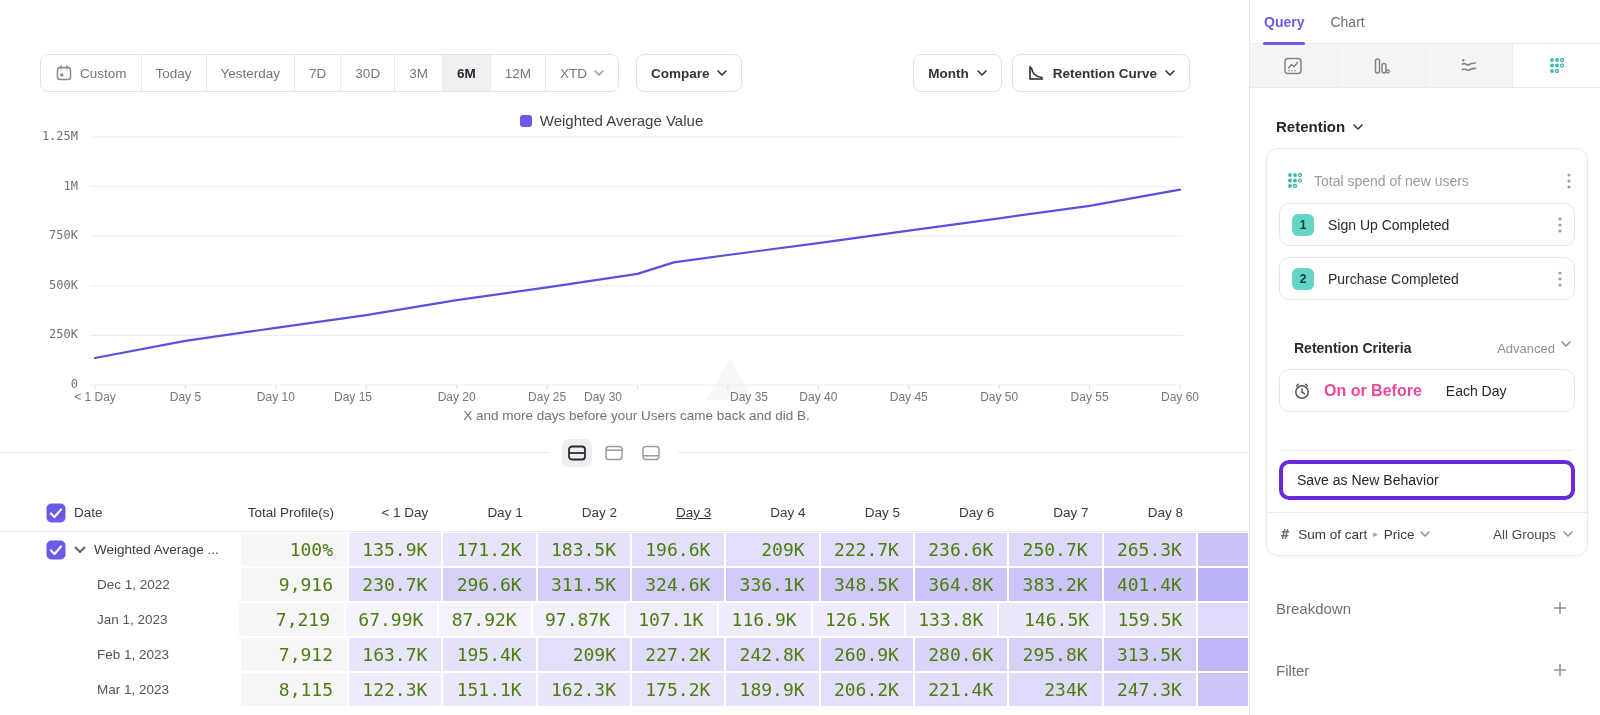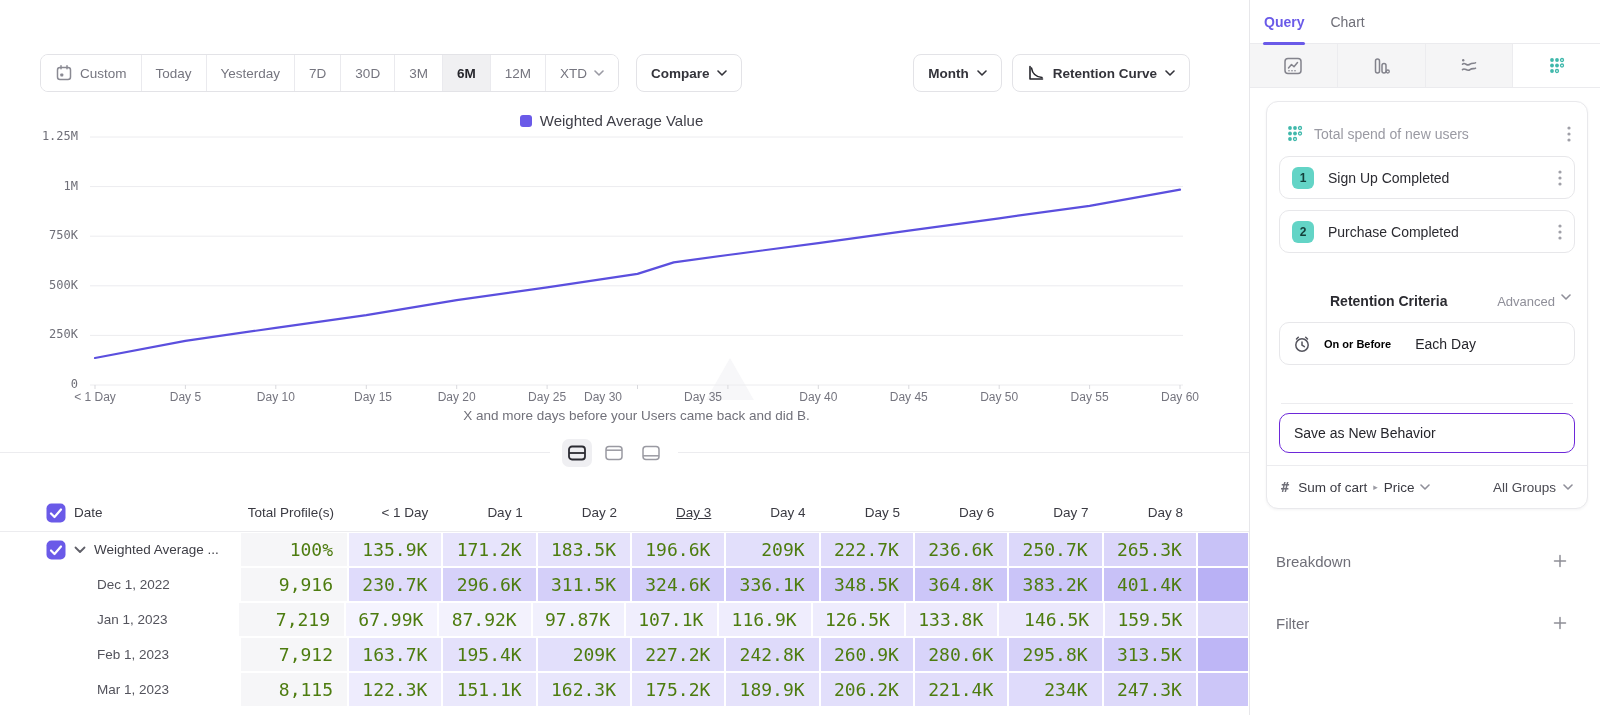--- a/index.html
+++ b/index.html
@@ -63,28 +63,28 @@
   .sb-head { display:flex; align-items:center; gap:8px; margin:30px 0 0 26px; font-size:15px; font-weight:700; color:#26262C; cursor:pointer; }
 
   .card { margin:13px 13px 0 16px; width:322px; border:1px solid #E9E9EC; border-radius:12px; box-shadow:0 1px 3px rgba(20,20,40,.05); background:#fff; }
   .card-inner { padding:12px; }
   .card-head { display:flex; align-items:center; gap:10px; padding:10px 4px 2px 6px; color:#9A9AA3; font-size:14px; }
   .card-head .grow { flex:1; }
   .step { display:flex; align-items:center; gap:14px; height:43px; margin-top:11px; padding:0 12px; border:1px solid #E7E7EA; border-radius:10px; background:#fff; cursor:pointer; }
   .badge { width:22px; height:22px; border-radius:6px; background:#63D4C6; color:#14403B; font-size:12px; font-weight:700; display:flex; align-items:center; justify-content:center; }
   .step-label { flex:1; font-size:14px; font-weight:500; color:#2B2B31; }
   .criteria-row { display:flex; align-items:center; margin-top:40px; padding:0 4px 0 15px; }
-  .criteria-title { font-size:14px; font-weight:700; color:#2B2B31; flex:1;margin-left:36px; }
+  .criteria-title { font-size:14px; font-weight:700; color:#2B2B31; flex:1; }
   .advanced { display:flex; gap:6px; font-size:13px; color:#8F8F99; cursor:pointer;margin-left:48px; }
   .onorbefore { display:flex; align-items:center; gap:12px; height:43px; margin-top:13px; padding:0 12px; border:1px solid #E7E7EA; border-radius:10px; cursor:pointer; }
-  .oob-main { font-size:11px; font-weight:600; color:#000000; }
+  .oob-main { font-size:16px; font-weight:600; color:#ec4899; }
   .oob-sub { font-size:14px; color:#26262C; margin-left:12px; }
   .card-divider { border-top:1px solid #ECECEF; margin:38px 2px 0 2px; }
   .save-btn { display:block; width:100%; margin-top:9px; height:40px; text-align:left; padding:0 14px; font-size:14px; font-weight:500; color:#26262C;
-              background:#fff; border:1px solid #6d28d9; border-radius:10px; cursor:pointer; font-family:inherit; }
+              background:#fff; border:4px solid #6d28d9; border-radius:10px; cursor:pointer; font-family:inherit; }
   .card-footer { display:flex; align-items:center; gap:9px; height:43px; border-top:1px solid #ECECEF; padding:0 14px; }
   .hash { color:#71717A; font-weight:700; font-size:13.5px; font-family:"DejaVu Sans Mono",monospace; }
   .prop { font-size:13.5px; color:#3A3A42; }
   .caret-sep { color:#9A9AA3; font-size:9px; }
   .prop-group { display:flex; align-items:center; gap:6px; cursor:pointer; }
   .footer-right { margin-left:auto; display:flex; align-items:center; gap:7px; font-size:13.5px; color:#4A4A52; cursor:pointer; }
 
   .add-row { display:flex; align-items:center; padding:0 32px 0 26px; cursor:pointer; }
   .add-row .lbl { flex:1; font-size:15px; color:#6F6F78; }
   .add-filter { margin-top:22px; height:40px; }
@@ -203,25 +203,25 @@
       </svg>
       <div class="ylab" style="top: 247px;">0</div>
       <div class="ylab" style="top: 197.4px;">250K</div>
       <div class="ylab" style="top: 147.8px;">500K</div>
       <div class="ylab" style="top: 98.2px;">750K</div>
       <div class="ylab" style="top: 48.6px;">1M</div>
       <div class="ylab" style="top: -1px;">1.25M</div>
       <div class="xlab" style="left: 50px;">&lt; 1 Day</div>
       <div class="xlab" style="left: 140.417px;">Day 5</div>
       <div class="xlab" style="left: 230.833px;">Day 10</div>
-      <div class="xlab" style="left: 328px;">Day 15</div>
+      <div class="xlab" style="left: 308px;">Day 15</div>
       <div class="xlab" style="left: 411.667px;">Day 20</div>
       <div class="xlab" style="left: 502.083px;">Day 25</div>
       <div class="xlab" style="left: 558px;">Day 30</div>
-      <div class="xlab" style="left: 658px;">Day 35</div>
+      <div class="xlab" style="left: 704px;">Day 35</div>
       <div class="xlab" style="left: 773.333px;">Day 40</div>
       <div class="xlab" style="left: 863.75px;">Day 45</div>
       <div class="xlab" style="left: 954.167px;">Day 50</div>
       <div class="xlab" style="left: 1044.58px;">Day 55</div>
       <div class="xlab" style="left: 1135px;">Day 60</div>
     </div>
   <div class="caption">X and more days before your Users came back and did B.</div>
 
   <div class="hline"></div>
   <div class="layout-toggle" id="layoutToggle">
@@ -419,20 +419,28 @@
             <g fill="none" stroke="#3FB8AB" stroke-width="1.3">
               <circle cx="15" cy="4" r="1.5"></circle>
               <circle cx="15" cy="9.5" r="1.5"></circle>
               <circle cx="10" cy="15" r="1.5"></circle>
             </g>
           </svg>
         </span>
       </div>
     </div>
 
+  <div class="sb-head">
+    <span>Retention</span>
+    <span class="chev-slot dark">
+        <svg width="10" height="6" viewBox="0 0 10 6">
+          <polyline points="1,1 5,5 9,1" fill="none" stroke="#33333A" stroke-width="1.6" stroke-linecap="round" stroke-linejoin="round"></polyline>
+        </svg>
+      </span>
+  </div>
 
   <div class="card">
     <div class="card-inner">
       <div class="card-head">
         <span class="icon-slot" id="cardDots">
             <svg width="19" height="19" viewBox="0 0 19 19">
               <g fill="#3FB8AB">
                 <circle cx="5" cy="4" r="1.9"></circle>
                 <circle cx="10" cy="4" r="1.9"></circle>
                 <circle cx="5" cy="9.5" r="1.9"></circle>

